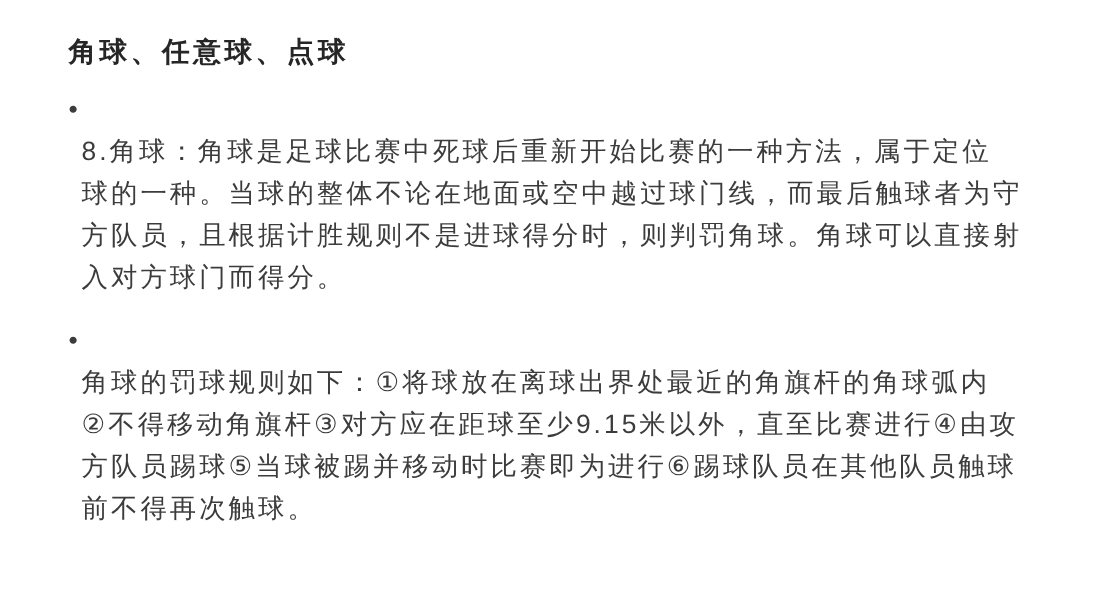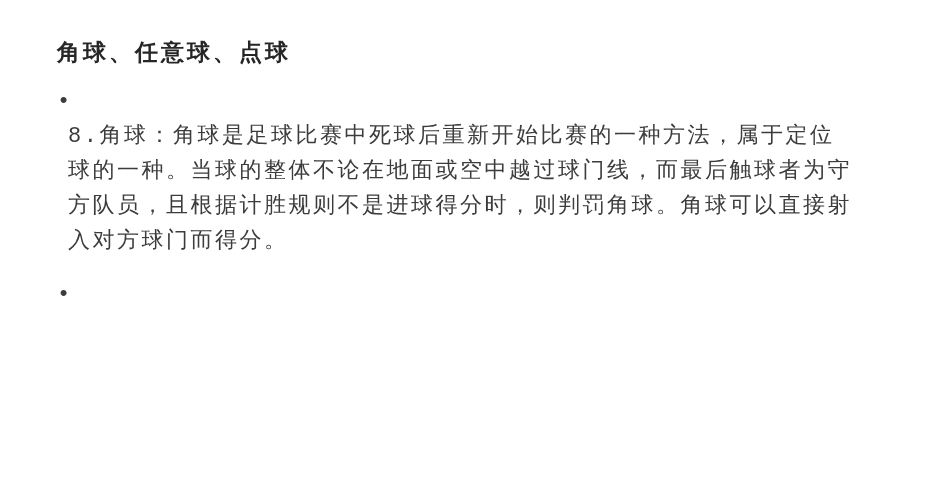--- a/index.html
+++ b/index.html
@@ -7,23 +7,22 @@
     padding: 0;
     width: 926px;
     height: 500px;
     background: #ffffff;
     overflow: hidden;
     font-family: "Liberation Sans", "DejaVu Sans", sans-serif;
   }
   .doc {
     position: absolute;
     left: 57px;
-    top: 40px;
+    top: 29px;
     width: 832px;
-    font-family: Liberation Mono, monospace;
   }
   .doc-title {
     margin: 0 0 16px 0;
     font-size: 23px;
     font-weight: 700;
     line-height: 28px;
     letter-spacing: 3px;
     color: #262626;
   }
   .bullet-list {
@@ -61,16 +60,19 @@
   <h1 class="doc-title">角球、任意球、点球</h1>
 
   <ul class="bullet-list">
     <li class="bullet-item">
       <span class="bullet-marker">•</span><span class="item-text">8.角球：角球是足球比赛中死球后重新开始比赛的一种方法，属于定位
 球的一种。当球的整体不论在地面或空中越过球门线，而最后触球者为守
 方队员，且根据计胜规则不是进球得分时，则判罚角球。角球可以直接射
 入对方球门而得分。</span>
     </li>
     <li class="bullet-item">
-      <span class="bullet-marker">•</span>
+      <span class="bullet-marker">•</span><span class="item-text">角球的罚球规则如下：①将球放在离球出界处最近的角旗杆的角球弧内
+②不得移动角旗杆③对方应在距球至少9.15米以外，直至比赛进行④由攻
+方队员踢球⑤当球被踢并移动时比赛即为进行⑥踢球队员在其他队员触球
+前不得再次触球。</span>
     </li>
   </ul>
 </main>
 
 </body></html>

